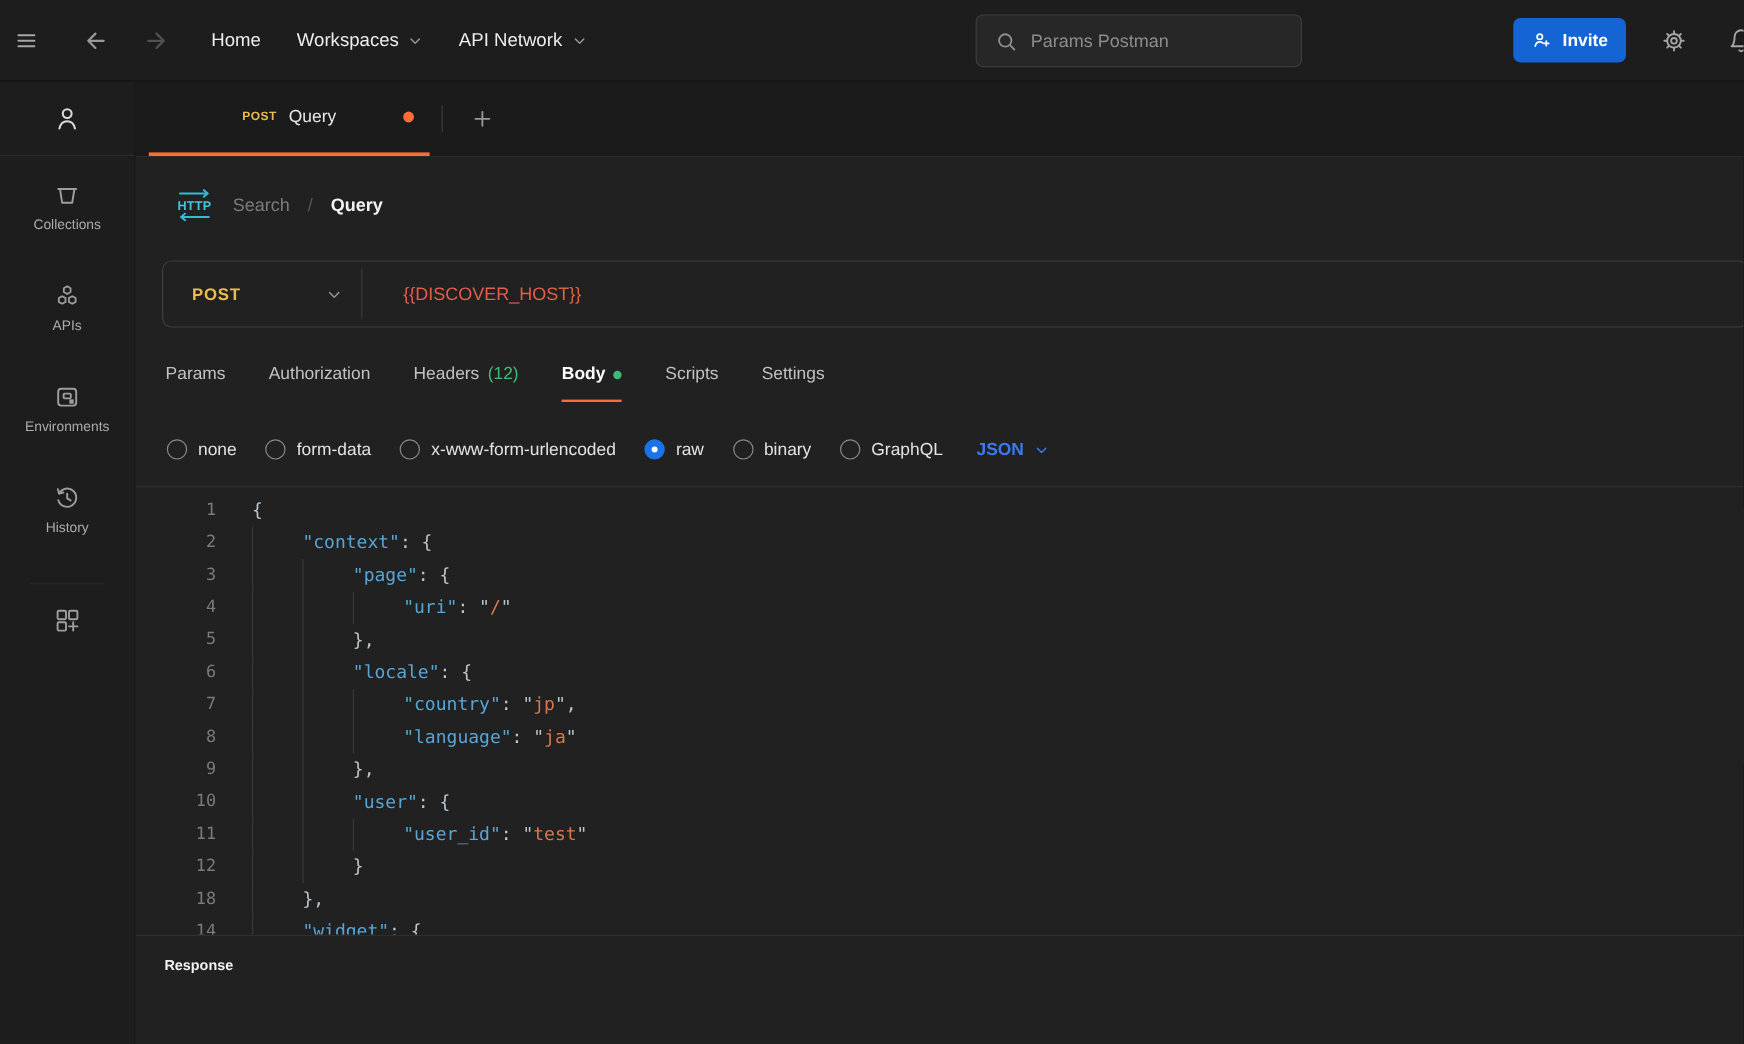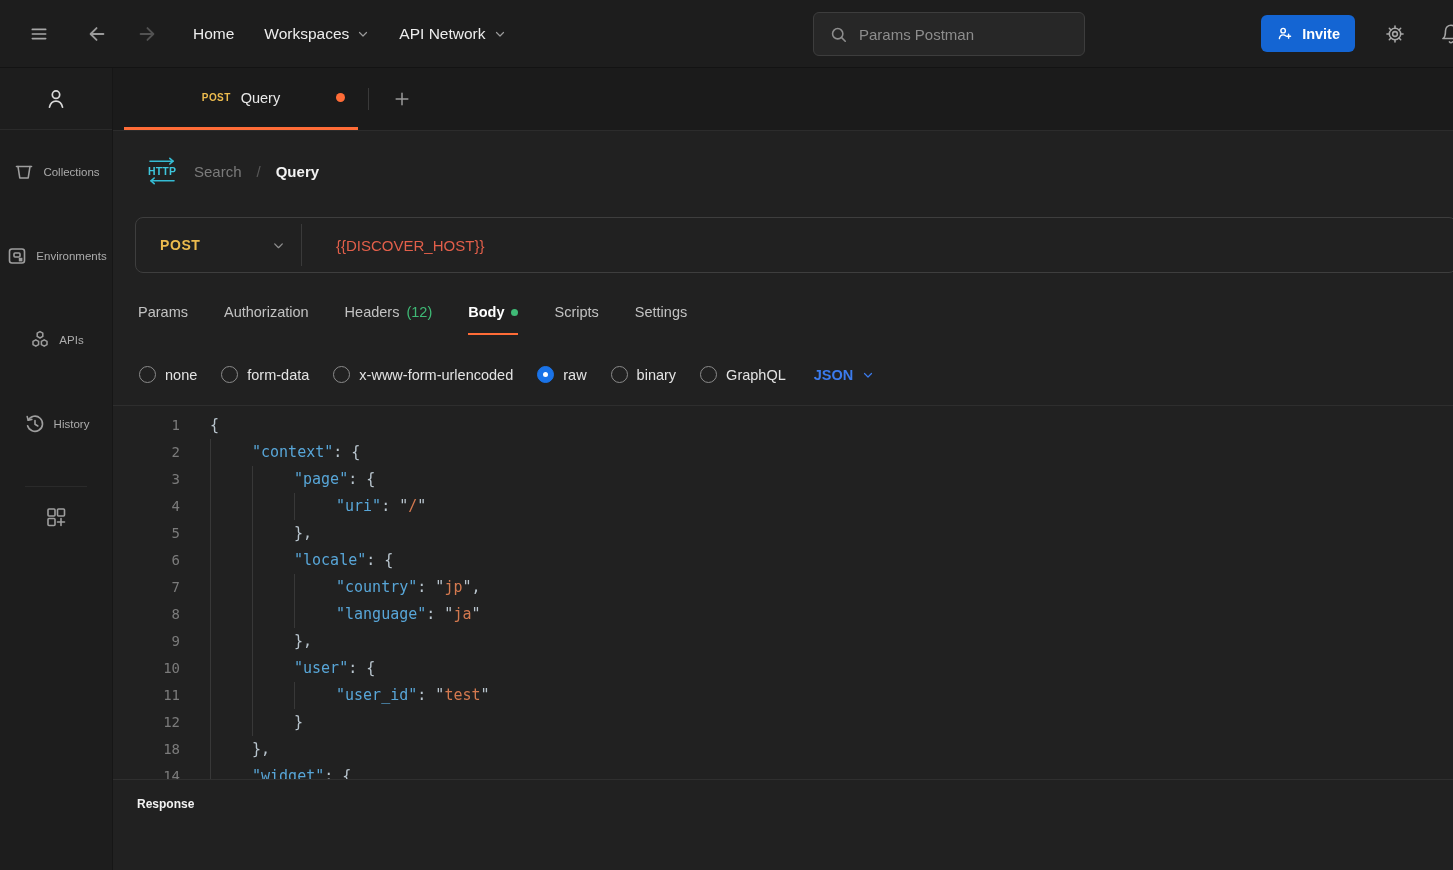--- a/index.html
+++ b/index.html
@@ -7,21 +7,21 @@
   body {
     width:1453px; height:870px; overflow:hidden;
     font-family:"Liberation Sans", sans-serif;
     color:#e0e0e0;
   }
   svg { display:block; }
 
   
   .topbar {
     height:68px; background:#1d1d1d; border-bottom:1px solid #131313;
-    display:flex; align-items:center; padding-left:23px; position:relative;
+    display:flex; align-items:center; padding-left:6px; position:relative;
   }
   .icon-btn { display:flex; align-items:center; justify-content:center; width:32px; height:32px; color:#a6a6a6; cursor:pointer; flex:none; }
   .icon-btn.back { margin-left:26px; color:#9a9a9a; }
   .icon-btn.fwd  { margin-left:18px; color:#525252; }
   .topnav { display:flex; align-items:center; gap:10px; margin-left:20px; }
   .topnav-item { display:flex; align-items:center; gap:8px; padding:8px 10px; color:#ededed; font-size:15.5px; font-weight:500; cursor:pointer; white-space:nowrap; }
   .topnav-item .chev { color:#9a9a9a; }
   .searchbox {
     position:absolute; left:813px; top:12px; width:272px; height:44px;
     background:#272727; border:1px solid #3d3d3d; border-radius:6px;
@@ -38,21 +38,21 @@
 
   
   .body-row { display:flex; height:802px; }
 
   
   .sidebar { width:113px; background:#1d1d1d; border-right:1px solid #161616; display:flex; flex-direction:column; align-items:center; flex:none; }
   .sb-user { height:61px; width:100%; display:flex; align-items:center; justify-content:center; color:#d8d8d8; cursor:pointer; }
   .sb-divider { width:100%; border-top:1px solid #2a2a2a; }
   .sb-divider.inset { width:62px; margin-top:20px; }
   .sb-nav { width:100%; display:flex; flex-direction:column; }
-  .sb-item { height:84px; display:flex; flex-direction:row; align-items:center; justify-content:center; gap:7px; color:#9e9e9e; cursor:pointer; }
+  .sb-item { height:84px; display:flex; flex-direction:column; align-items:center; justify-content:center; gap:7px; color:#9e9e9e; cursor:pointer; }
   .sb-label { font-size:11.5px; color:#acacac; }
   .sb-add { margin-top:18px; color:#9e9e9e; cursor:pointer; }
 
   
   .main { flex:1; display:flex; flex-direction:column; background:#212121; min-width:0; }
 
   .tabstrip { height:63px; background:#1b1b1b; border-bottom:1px solid #2c2c2c; display:flex; align-items:stretch; flex:none; }
   .tab {
     width:234px; margin-left:11px; position:relative;
     display:flex; align-items:center; justify-content:center; gap:10px;
@@ -208,37 +208,37 @@
           <span class="sb-icon">
             <svg width="24" height="24" viewBox="0 0 24 24" fill="none" stroke="currentColor" stroke-width="1.6" stroke-linecap="round" stroke-linejoin="round">
               <path d="M4.5 6.5h15"></path>
               <path d="M6 6.5l1.8 11.5h8.4L18 6.5"></path>
             </svg>
           </span>
           <span class="sb-label">Collections</span>
         </div>
         <div class="sb-item">
           <span class="sb-icon">
+            <svg width="24" height="24" viewBox="0 0 24 24" fill="none" stroke="currentColor" stroke-width="1.5" stroke-linejoin="round">
+              <polygon points="12,3.6 14.8,5.2 14.8,8.4 12,10 9.2,8.4 9.2,5.2"></polygon>
+              <polygon points="7.8,11.8 10.6,13.4 10.6,16.6 7.8,18.2 5,16.6 5,13.4"></polygon>
+              <polygon points="16.2,11.8 19,13.4 19,16.6 16.2,18.2 13.4,16.6 13.4,13.4"></polygon>
+            </svg>
+          </span>
+          <span class="sb-label">APIs</span>
+        </div>
+        <div class="sb-item">
+          <span class="sb-icon">
             <svg width="24" height="24" viewBox="0 0 24 24" fill="none" stroke="currentColor" stroke-width="1.6">
               <rect x="4.5" y="5" width="15" height="14" rx="2.5"></rect>
               <rect x="9" y="9" width="6" height="4" rx="1"></rect>
               <rect x="13.8" y="13.8" width="3.6" height="3.6" fill="currentColor" stroke="none"></rect>
             </svg>
           </span>
           <span class="sb-label">Environments</span>
-        </div>
-        <div class="sb-item">
-          <span class="sb-icon">
-            <svg width="24" height="24" viewBox="0 0 24 24" fill="none" stroke="currentColor" stroke-width="1.5" stroke-linejoin="round">
-              <polygon points="12,3.6 14.8,5.2 14.8,8.4 12,10 9.2,8.4 9.2,5.2"></polygon>
-              <polygon points="7.8,11.8 10.6,13.4 10.6,16.6 7.8,18.2 5,16.6 5,13.4"></polygon>
-              <polygon points="16.2,11.8 19,13.4 19,16.6 16.2,18.2 13.4,16.6 13.4,13.4"></polygon>
-            </svg>
-          </span>
-          <span class="sb-label">APIs</span>
         </div>
         <div class="sb-item">
           <span class="sb-icon">
             <svg width="24" height="24" viewBox="0 0 24 24" fill="none" stroke="currentColor" stroke-width="1.6" stroke-linecap="round" stroke-linejoin="round">
               <path d="M4.6 13.8A7.6 7.6 0 1 0 5.2 8.2"></path>
               <polyline points="4.2,4.6 5.2,8.2 8.8,7.4"></polyline>
               <polyline points="12,8.5 12,12.3 14.8,14"></polyline>
             </svg>
           </span>
           <span class="sb-label">History</span>

